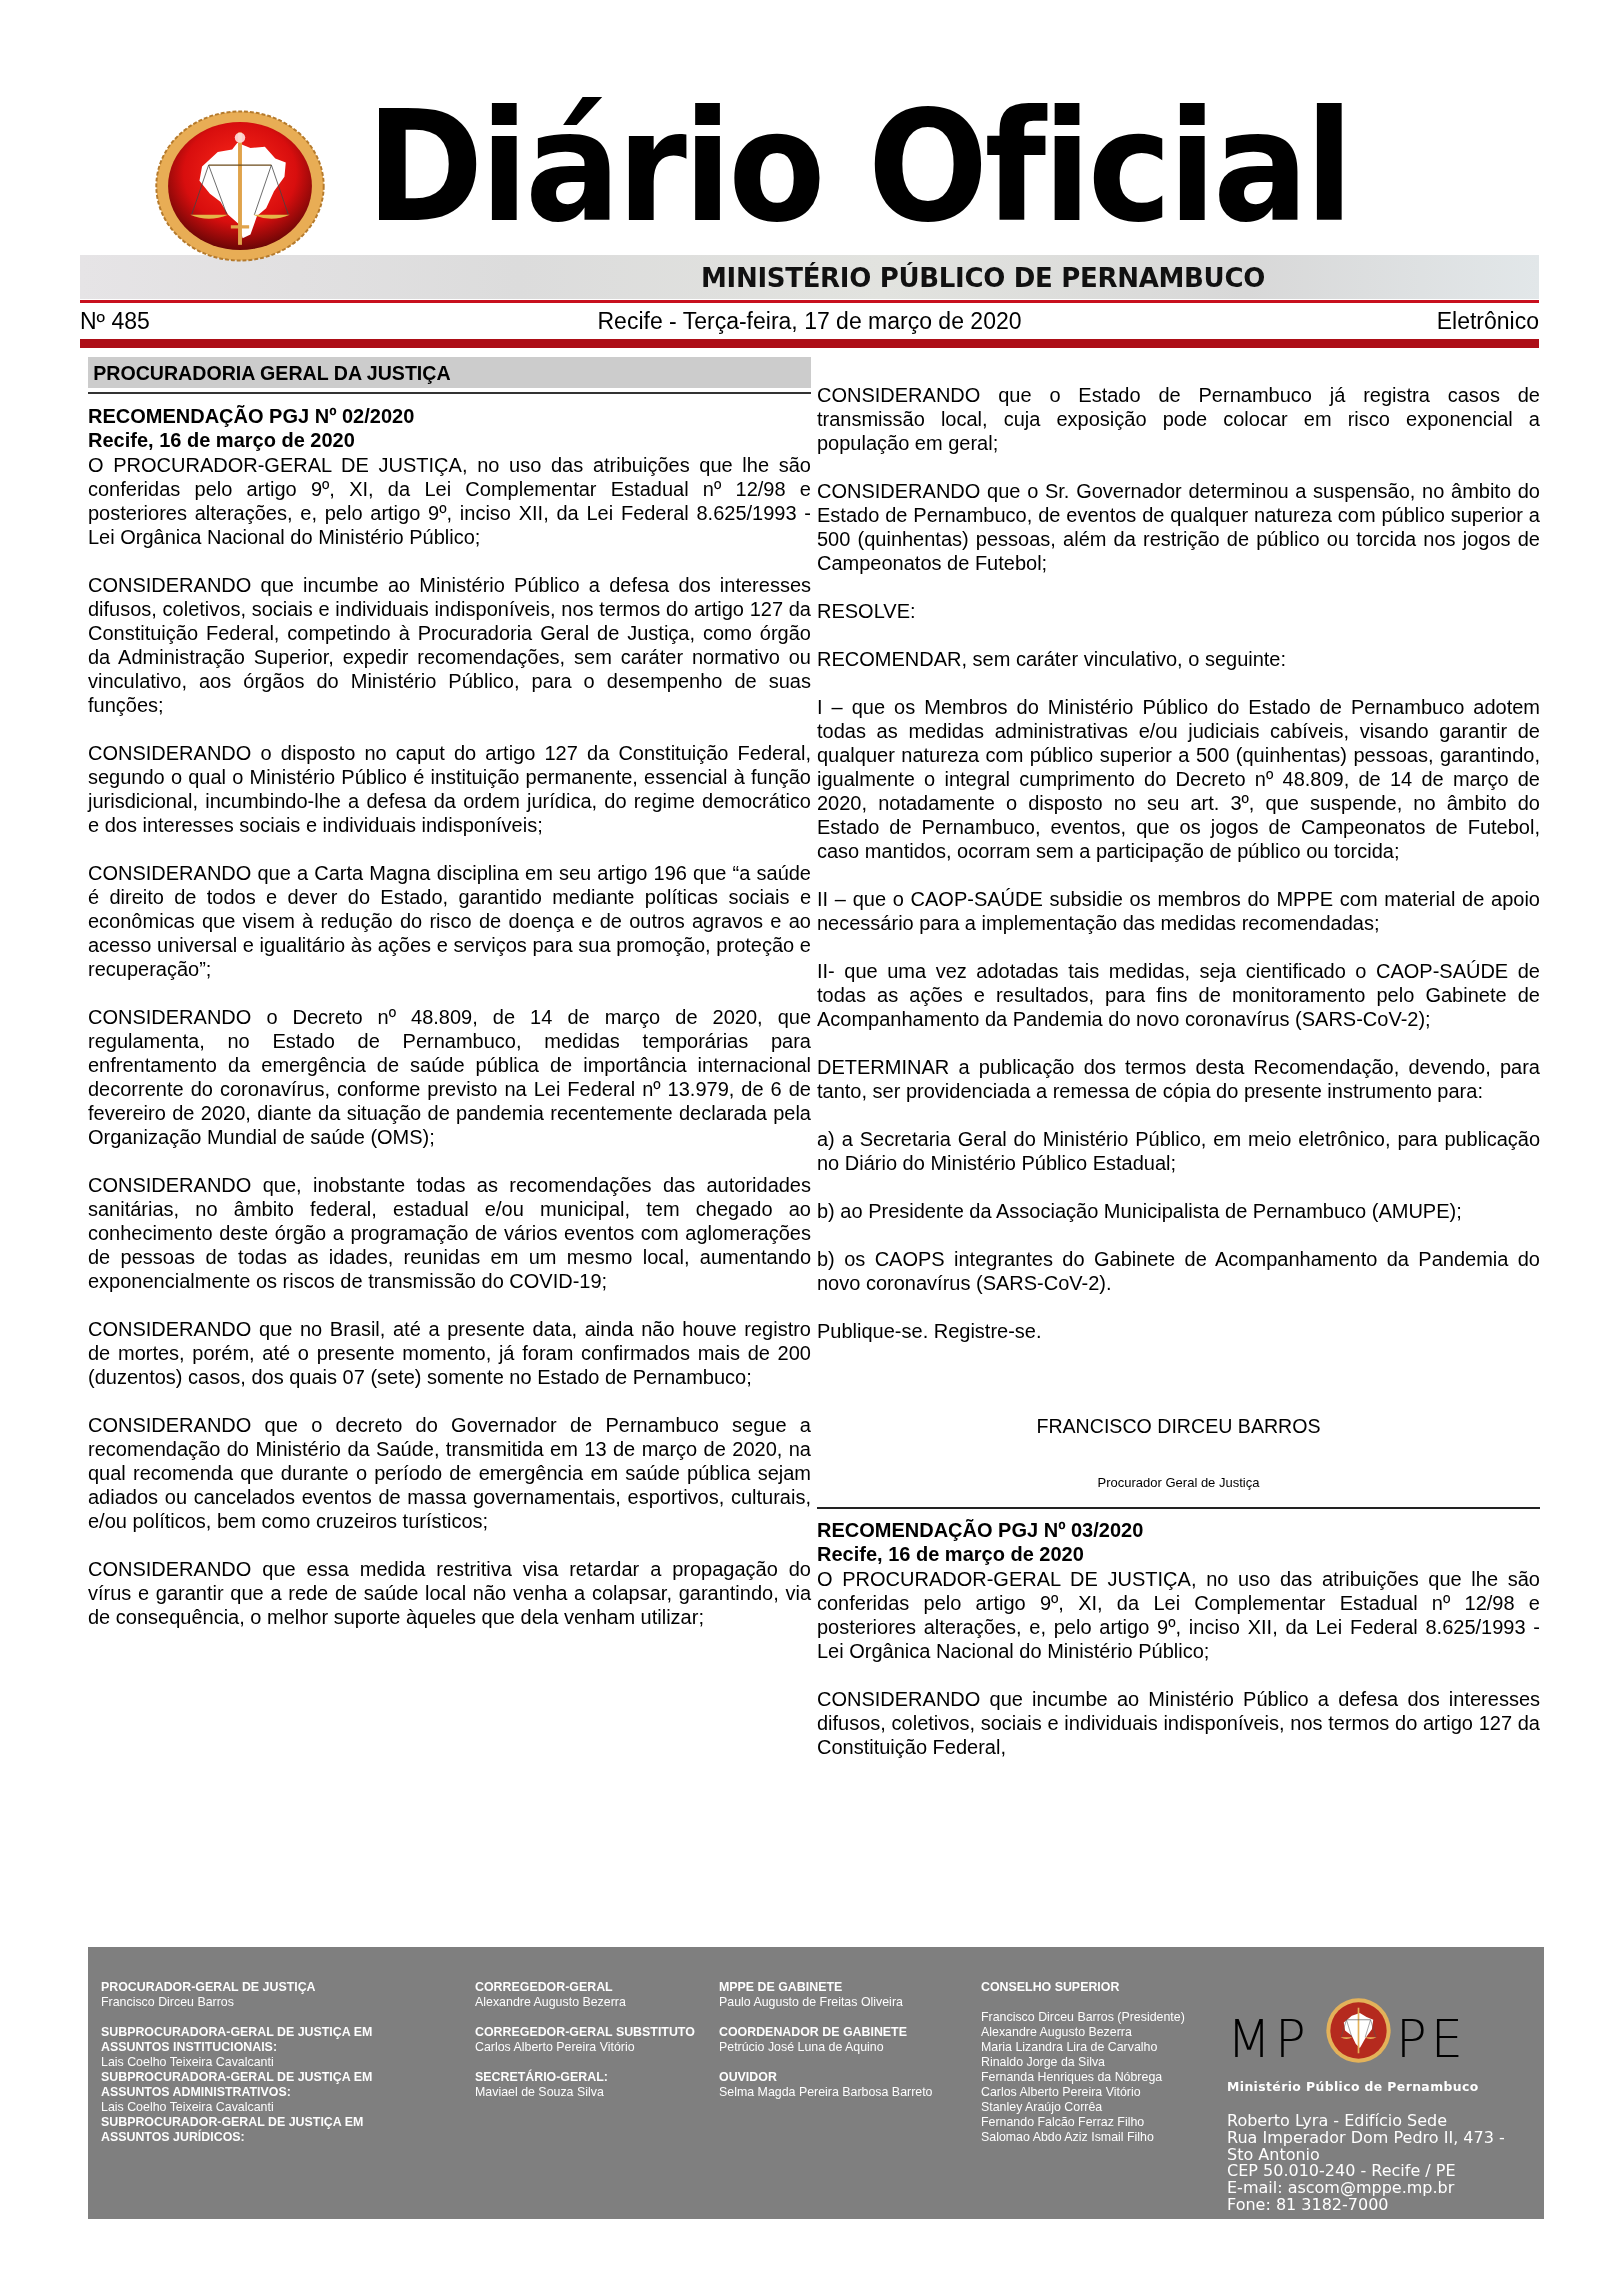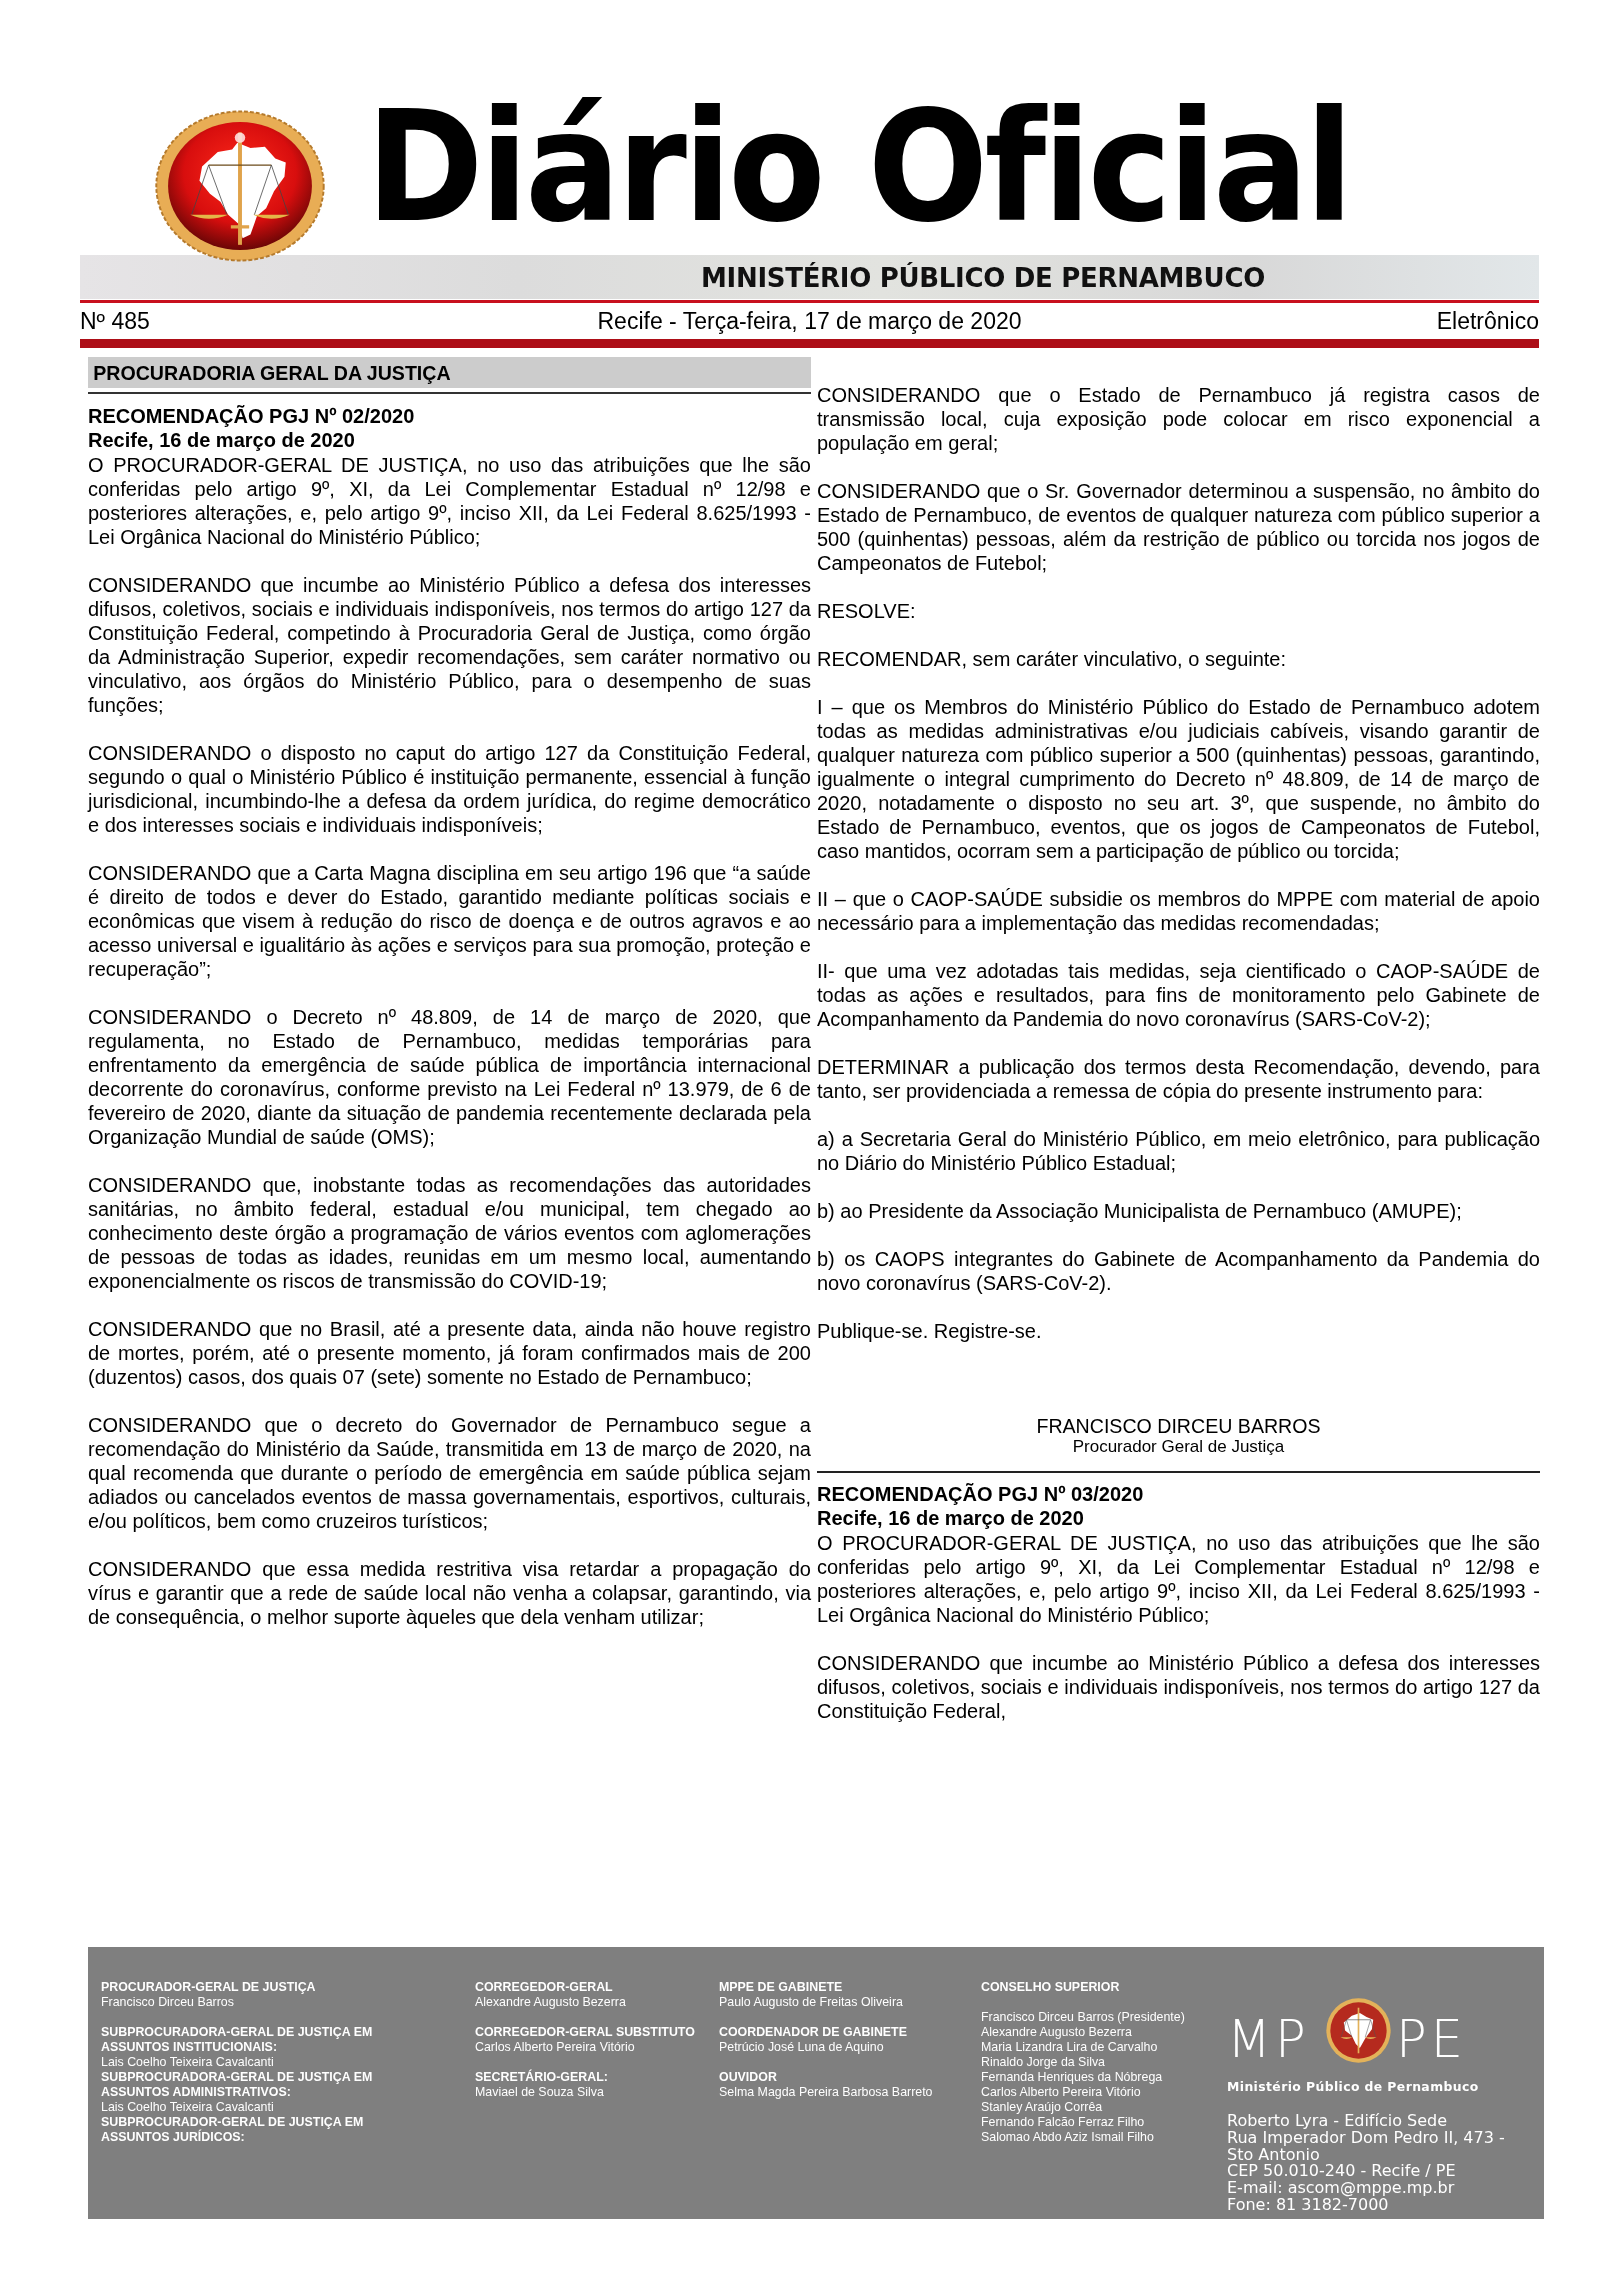--- a/index.html
+++ b/index.html
@@ -31,37 +31,37 @@
   .col-right { left: 817px; top: 383px; }
   .section-header { background: #cccccc; height: 31px; padding: 5.2px 0 0 5.2px; box-sizing: border-box;
                     font-weight: bold; font-size: 19.6px; line-height: 23.6px; margin-top: 0; }
   .section-rule { height: 2.6px; background: #333; margin: 3.9px 0 9.2px 0; }
   .doc-title { font-weight: bold; font-size: 20px; line-height: 24px; }
   .p { text-align: justify; margin: 0 0 24px 0; }
   .p.noafter { margin-bottom: 0; }
   .p.first { margin-top: 1.3px; }
   .sig { text-align: center; margin-top: 72px; }
   .sig-name { font-size: 19.6px; line-height: 22px; }
-  .sig-role { font-size: 17px; line-height: 19.6px; }
+  .sig-role { font-size: 13px; line-height: 19.6px; margin-top: 36px; }
   .doc-rule { height: 2px; background: #222; margin: 14.4px 0 9.2px 0; }
 
   
   .footer { position: absolute; left: 88px; top: 1947px; width: 1456px; height: 272px; background: #7f7f7f;
             color: #fff; font-size: 12.4px; line-height: 15px; }
   .fcol { position: absolute; top: 33px; }
   .fcol .h { font-weight: bold; }
   .fcol .gap { height: 15px; }
   .fc1 { left: 13px; width: 327px; }
   .fc2 { left: 353px; width: 262px; margin-left: 34px; }
   .fc3 { left: 631px; width: 262px; }
   .fc4 { left: 893px; width: 236px; }
   .brand { position: absolute; left: 1139px; top: 59px; width: 301px; }
   .brand-mark { position: relative; height: 72px; }
   .brand-mp, .brand-pe { position: absolute; top: 3.9px; font-family: "DejaVu Sans", sans-serif; font-weight: 200;
-                         font-size: 51px; line-height: 59px; letter-spacing: 3.9px; color: #ffffff; }
+                         font-size: 51px; line-height: 59px; letter-spacing: 3.9px; color: #000000; }
   .brand-mp { left: 0; }
   .brand-pe { left: 169px; }
   .brand-seal { position: absolute; left: 98px; top: -9.2px; width: 67px; height: 67px; }
   .brand-name { font-family: "DejaVu Sans", sans-serif; font-weight: bold; font-size: 12.4px; line-height: 17px;
                 letter-spacing: 0.4px; margin-top: 0; }
   .brand-addr { margin-top: 18.3px; font-family: "DejaVu Sans", sans-serif; font-size: 16px; line-height: 16.7px; }
 </style>
 </head>
 <body>
 

